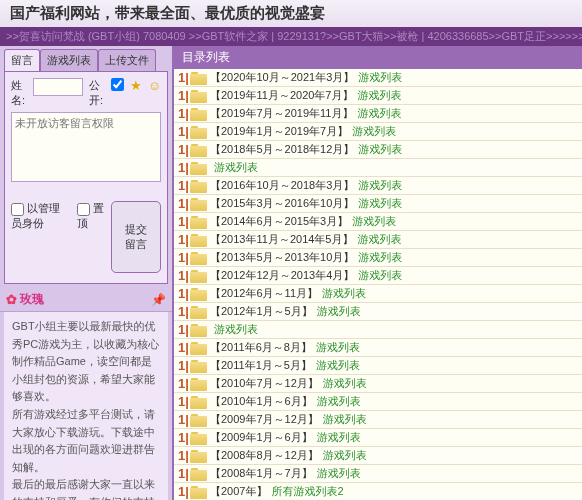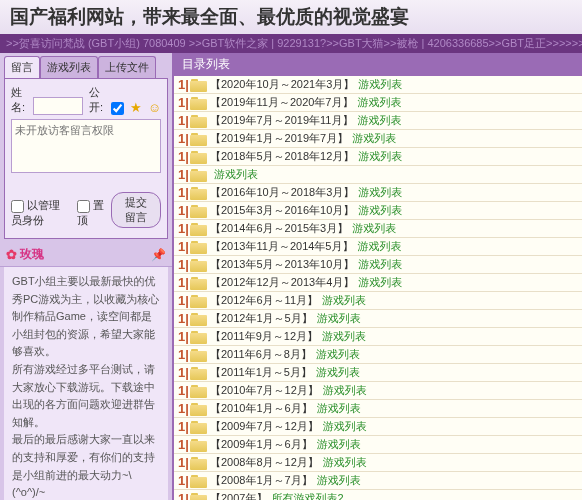--- a/index.html
+++ b/index.html
@@ -1,31 +1,31 @@
 <!DOCTYPE html>
 <html><head>
 <meta charset="utf-8">
 <style>
 *{box-sizing:border-box;margin:0;padding:0}
 body{font-family:"Microsoft YaHei","SimSun",sans-serif;font-size:12px;background:#5a2a6a;width:582px}
-.header{background:linear-gradient(#f5f0f8,#e8dff0);padding:4px 10px;font-size:19px;font-weight:bold;color:#333}
+.header{background:linear-gradient(#f5f0f8,#e8dff0);padding:4px 10px;font-size:15px;font-weight:bold;color:#333}
 .topbar{background:#6b3580;color:#b088c5;font-size:11px;padding:2px 6px;white-space:nowrap;overflow:hidden}
 .main{display:flex;background:#d8c5e8}
 .left{width:174px;flex-shrink:0;background:#d8c5e8;border-right:2px solid #9a6bb5}
 .right{flex:1;background:#fffef5;overflow:hidden}
 .tabs{display:flex;padding:3px 4px 0;background:#d8c5e8;gap:0}
 .tab{padding:3px 6px;font-size:11px;background:#ccb3de;border:1px solid #9a6bb5;border-bottom:none;cursor:pointer;border-radius:3px 3px 0 0;color:#333}
 .tab.active{background:#f0e6f8}
 .panel{border:1px solid #9a6bb5;margin:0 4px 4px;background:#f0e6f8;padding:6px}
-.row{display:flex;align-items:flex-end;margin-bottom:4px;font-size:11px;color:#333;gap:6px}
+.row{display:flex;align-items:flex-start;margin-bottom:4px;font-size:11px;color:#333;gap:6px}
 .row input[type=text]{width:50px;height:18px;border:1px solid #b89dd0;background:#fffef5;padding:0 2px}
 .row input[type=checkbox]{vertical-align:middle}
 .face{color:#e6a800;font-size:13px}
-textarea{width:100%;height:54px;border:1px solid #b89dd0;background:#fffef5;resize:none;font-size:11px;padding:3px;color:#999;font-family:inherit}
-.btn{padding:2px 8px;font-size:11px;background:#e8dff0;border:1px solid #9a6bb5;border-radius:12px;cursor:pointer;color:#333}
+textarea{width:100%;height:70px;border:1px solid #b89dd0;background:#fffef5;resize:none;font-size:11px;padding:3px;color:#999;font-family:inherit}
+.btn{padding:20px 8px;font-size:11px;background:#e8dff0;border:1px solid #9a6bb5;border-radius:5px;cursor:pointer;color:#333}
 .btn:disabled{color:#aaa}
 .section-title{display:flex;align-items:center;padding:3px 6px;background:#d8c5e8;border-bottom:1px solid #bba0d5;font-size:12px;color:#d63384;font-weight:bold}
 .flower{color:#e63968;margin-right:3px;font-size:13px}
 .pin{margin-left:auto;color:#b89dd0;font-size:12px}
 .desc{padding:6px 8px;font-size:11px;color:#555;line-height:1.6;background:#f0e6f8;margin:0 4px}
 .rtitle{background:#9a6bb5;color:#fff;font-size:12px;padding:3px 8px;font-weight:normal}
 .list{}
 .item{display:flex;align-items:center;padding:1px 4px;border-bottom:1px solid #e8dfc8;font-size:11px}
 .num{color:#c5552e;font-weight:bold;width:12px;font-size:13px}
 .folder{width:18px;height:14px;display:inline-block;margin-right:2px;position:relative}
@@ -158,21 +158,20 @@
         </div>
         <div class="item">
           <span class="num">1|</span>
           <span class="folder"></span>
           <span class="itxt">【2012年1月～5月】</span>
           <span class="ilink">游戏列表</span>
         </div>
         <div class="item">
           <span class="num">1|</span>
           <span class="folder"></span>
-          <span class="itxt">【2011年9月～12月】</span>
           <span class="ilink">游戏列表</span>
         </div>
         <div class="item">
           <span class="num">1|</span>
           <span class="folder"></span>
           <span class="itxt">【2011年6月～8月】</span>
           <span class="ilink">游戏列表</span>
         </div>
         <div class="item">
           <span class="num">1|</span>

